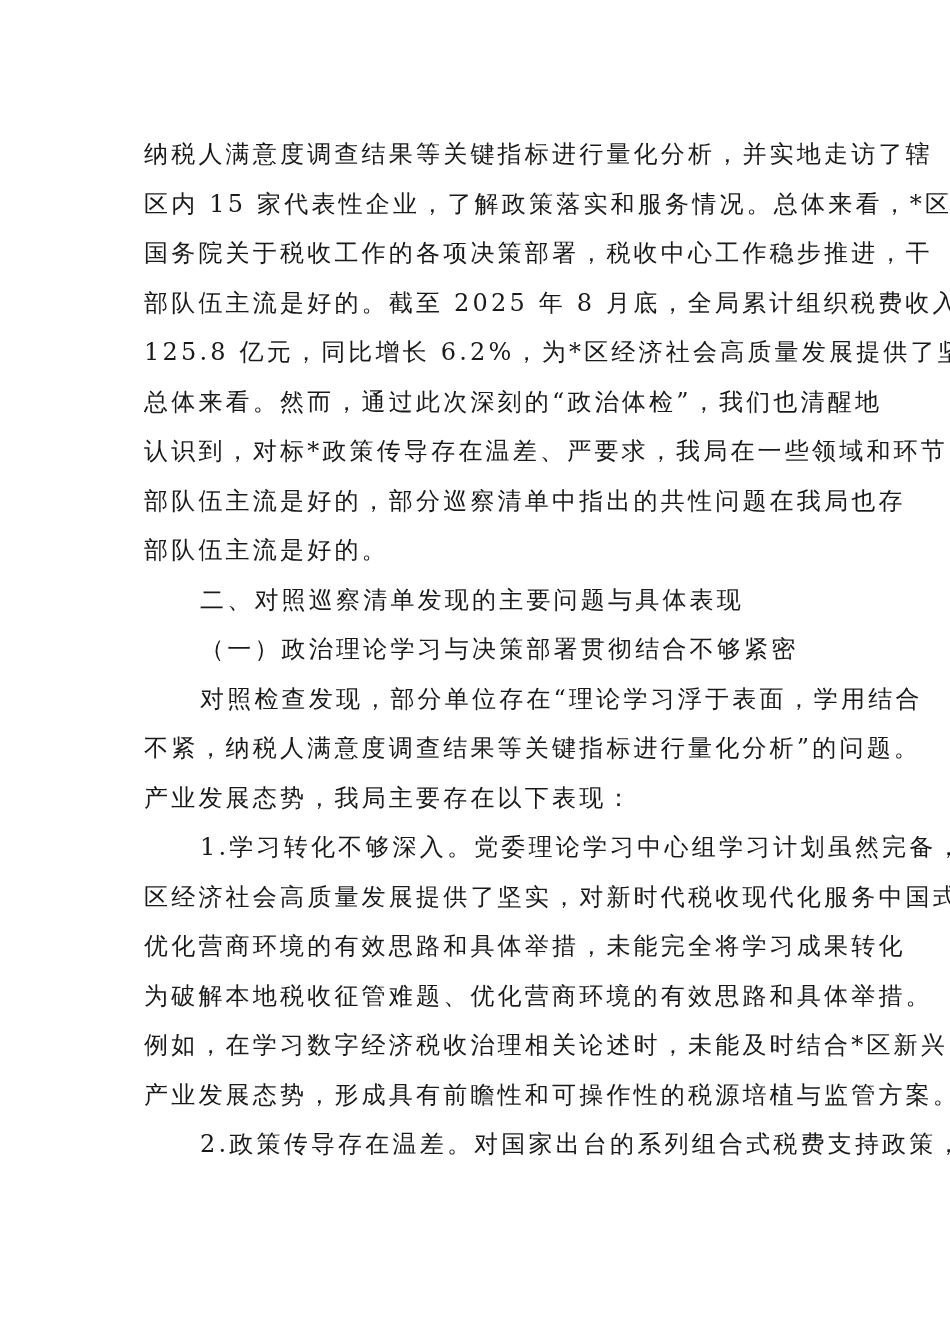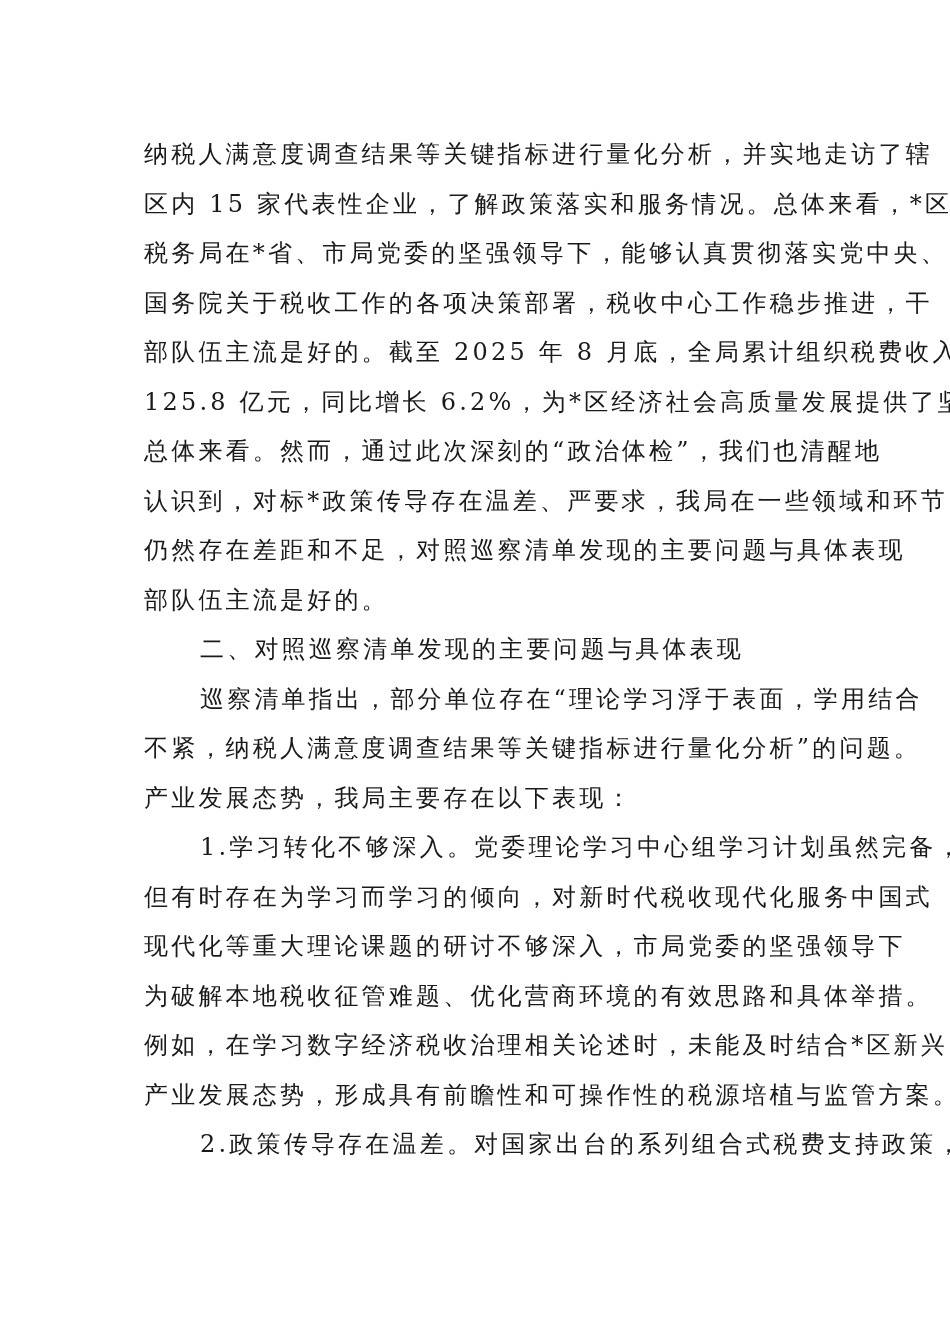--- a/index.html
+++ b/index.html
@@ -31,32 +31,32 @@
     .indent {
       padding-left: 56px;
     }
   </style>
 </head>
 <body>
 
 <div class="page">
   <div class="line">纳税人满意度调查结果等关键指标进行量化分析，并实地走访了辖</div>
   <div class="line">区内 15 家代表性企业，了解政策落实和服务情况。总体来看，*区</div>
-  <div class="line">税务局在*省、市局党委的坚强领导下，能够认真贯彻落实党中央、</div>
   <div class="line">国务院关于税收工作的各项决策部署，税收中心工作稳步推进，干</div>
   <div class="line">部队伍主流是好的。截至 2025 年 8 月底，全局累计组织税费收入</div>
   <div class="line">125.8 亿元，同比增长 6.2%，为*区经济社会高质量发展提供了坚实</div>
   <div class="line">总体来看。然而，通过此次深刻的“政治体检”，我们也清醒地</div>
   <div class="line">认识到，对标*政策传导存在温差、严要求，我局在一些领域和环节</div>
-  <div class="line">仍然存在差距和不足，对照巡察清单发现的主要问题与具体表现</div>
+  <div class="line">部队伍主流是好的，部分巡察清单中指出的共性问题在我局也存</div>
   <div class="line">部队伍主流是好的。</div>
   <div class="line indent">二、对照巡察清单发现的主要问题与具体表现</div>
-  <div class="line indent">巡察清单指出，部分单位存在“理论学习浮于表面，学用结合</div>
+  <div class="line indent">（一）政治理论学习与决策部署贯彻结合不够紧密</div>
+  <div class="line indent">对照检查发现，部分单位存在“理论学习浮于表面，学用结合</div>
   <div class="line">不紧，纳税人满意度调查结果等关键指标进行量化分析”的问题。</div>
   <div class="line">产业发展态势，我局主要存在以下表现：</div>
   <div class="line indent">1.学习转化不够深入。党委理论学习中心组学习计划虽然完备，</div>
-  <div class="line">但有时存在为学习而学习的倾向，对新时代税收现代化服务中国式</div>
-  <div class="line">现代化等重大理论课题的研讨不够深入，市局党委的坚强领导下</div>
+  <div class="line">区经济社会高质量发展提供了坚实，对新时代税收现代化服务中国式</div>
+  <div class="line">优化营商环境的有效思路和具体举措，未能完全将学习成果转化</div>
   <div class="line">为破解本地税收征管难题、优化营商环境的有效思路和具体举措。</div>
   <div class="line">例如，在学习数字经济税收治理相关论述时，未能及时结合*区新兴</div>
   <div class="line">产业发展态势，形成具有前瞻性和可操作性的税源培植与监管方案。</div>
   <div class="line indent">2.政策传导存在温差。对国家出台的系列组合式税费支持政策，</div>
 </div>
 
 </body></html>

